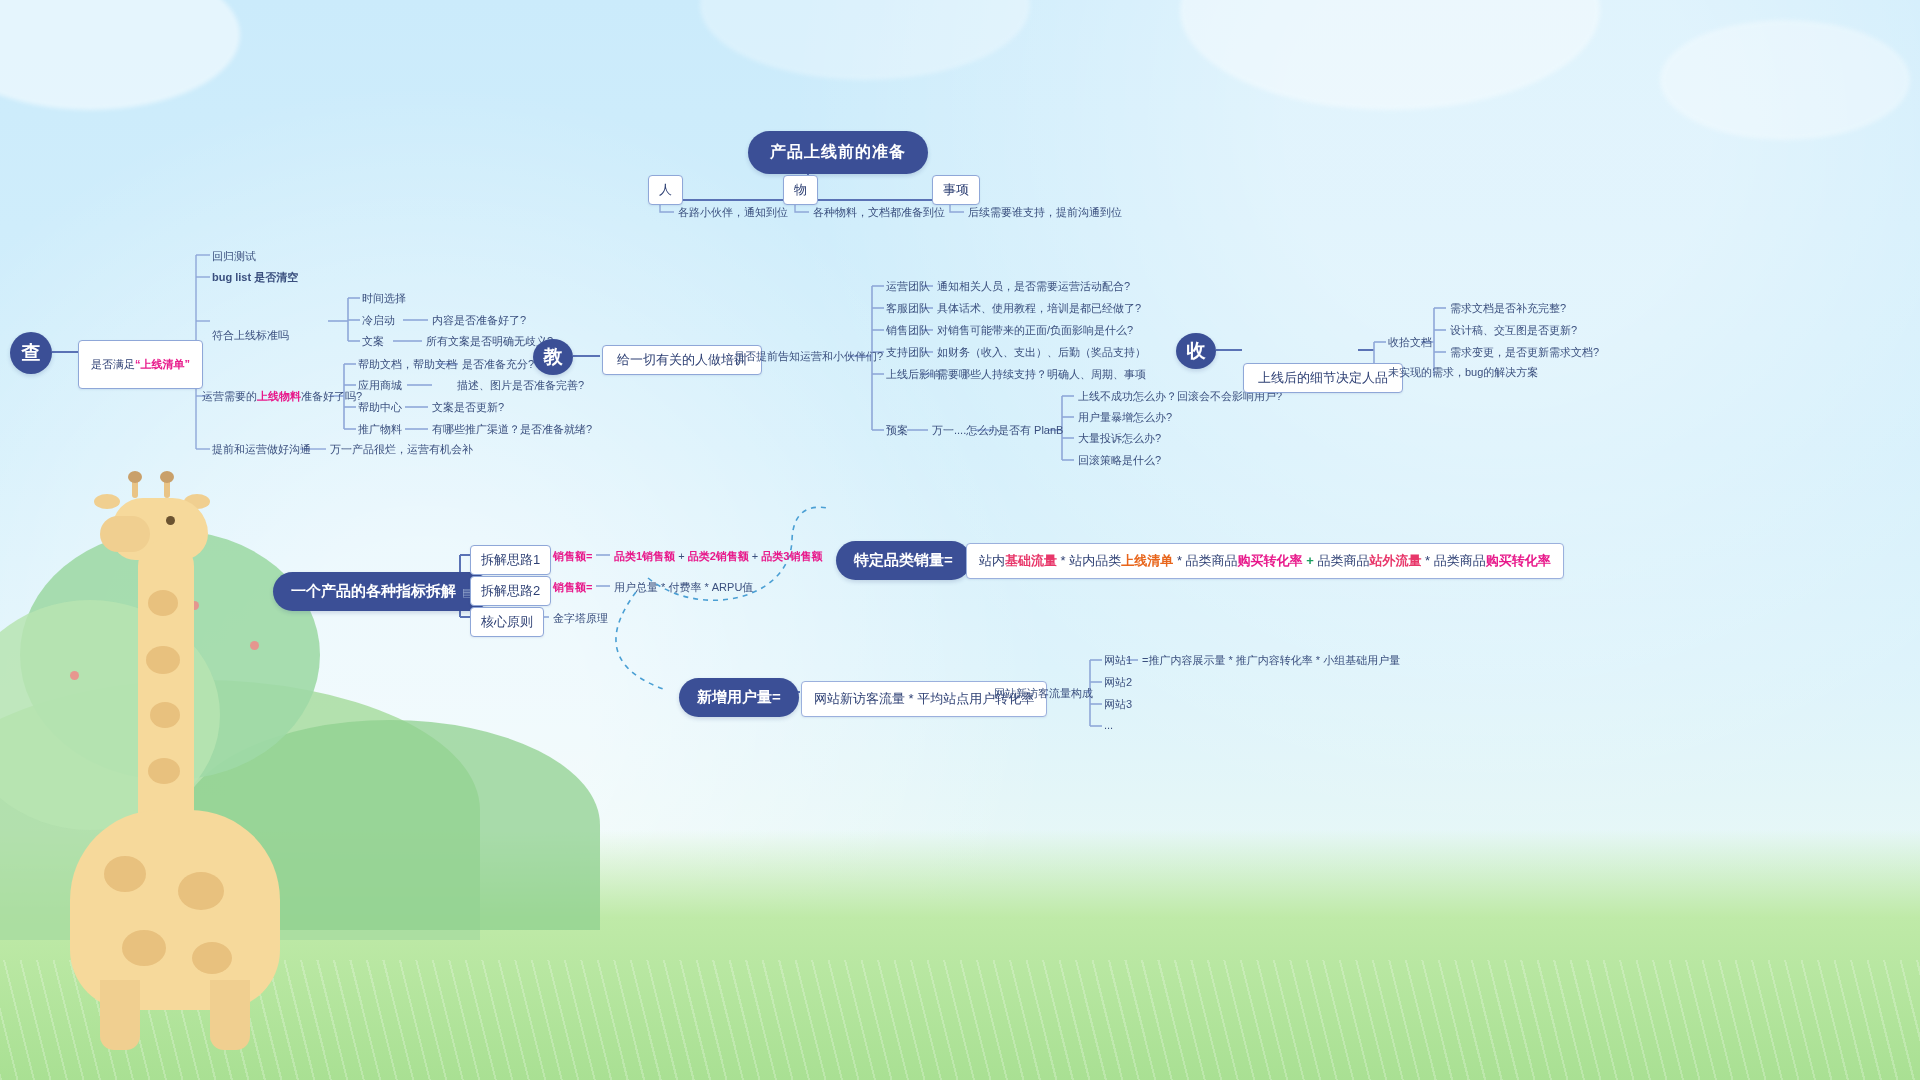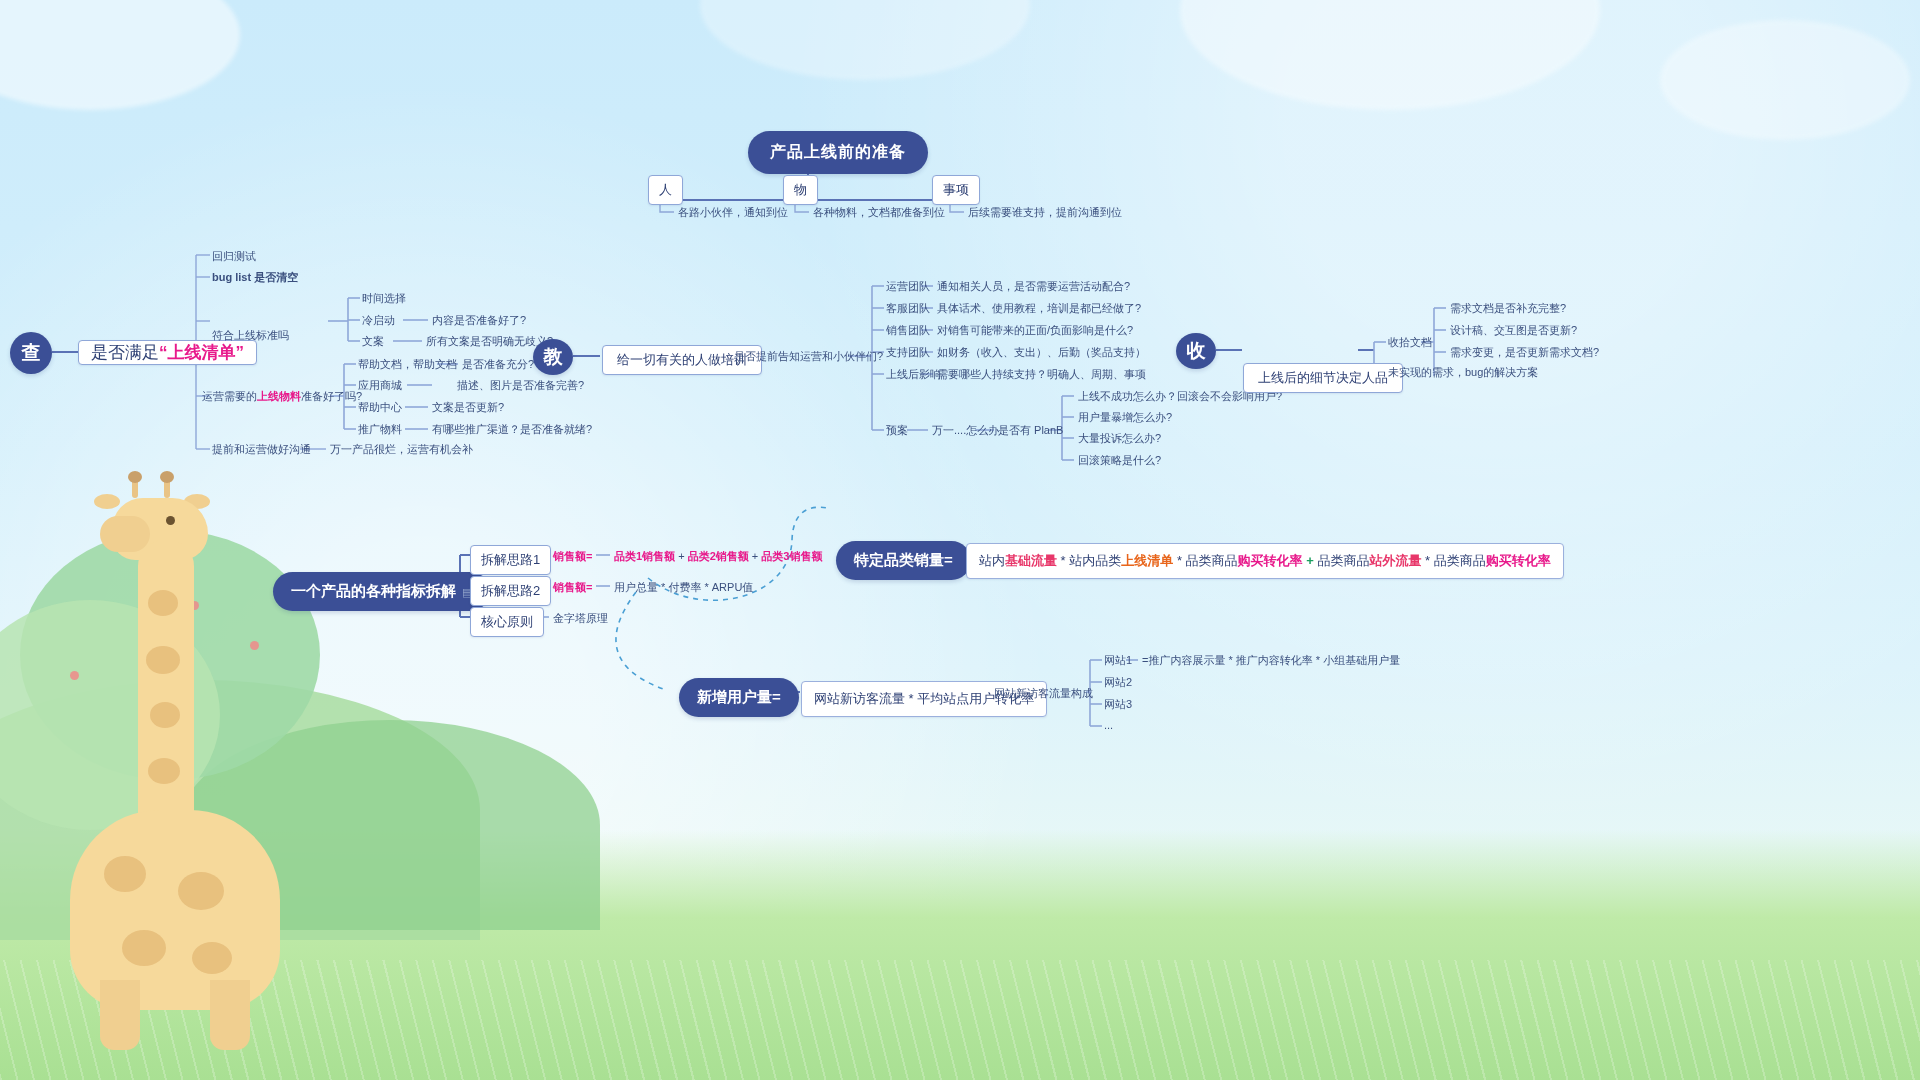--- a/index.html
+++ b/index.html
@@ -56,21 +56,21 @@
     font-size:16px;font-weight:bold;padding:11px 22px;letter-spacing:1px;
     box-shadow:0 2px 4px rgba(40,60,120,.18);}
   .root-circle{background:#3b4f96;color:#fff;border-radius:50%;
     display:flex;align-items:center;justify-content:center;
     font-size:19px;font-weight:bold;box-shadow:0 2px 4px rgba(40,60,120,.18);}
   .root-round{background:#3b4f96;color:#fff;border-radius:20px;
     font-size:15px;font-weight:bold;padding:10px 18px;
     box-shadow:0 2px 4px rgba(40,60,120,.18);}
 
   .boxed{background:#ffffff;border:1px solid #8fa7d8;border-radius:4px;
-    color:#2d3f73;font-size:17px;padding:0 12px;
+    color:#2d3f73;font-size:11px;padding:16px 12px;
     box-shadow:0 1px 2px rgba(60,80,140,.10);}
   .boxed.sm{font-size:13px;padding:5px 14px;}
   .boxed.tiny{font-size:13px;padding:5px 10px;}
 
   .leaf{color:#3a4f7e;font-size:11px;}
   .leaf.b{font-weight:bold;}
   .hl-pink{color:#e8198b;font-weight:bold;}
   .hl-red{color:#e8376a;font-weight:bold;}
   .hl-orange{color:#e8651b;font-weight:bold;}
   .hl-green{color:#1a9e5f;font-weight:bold;}

